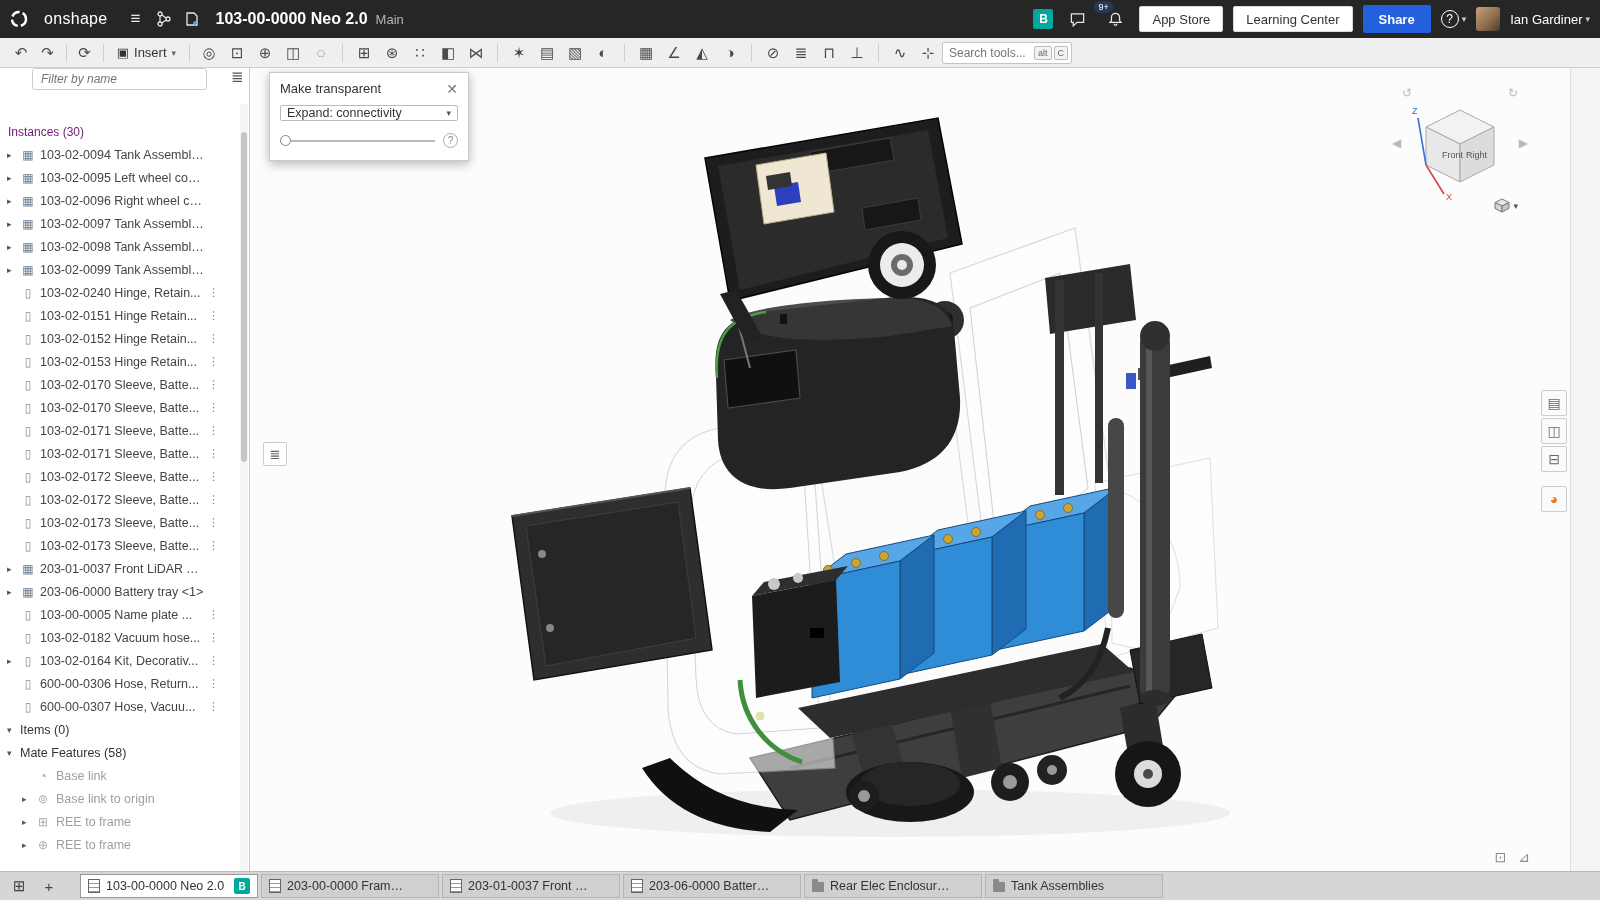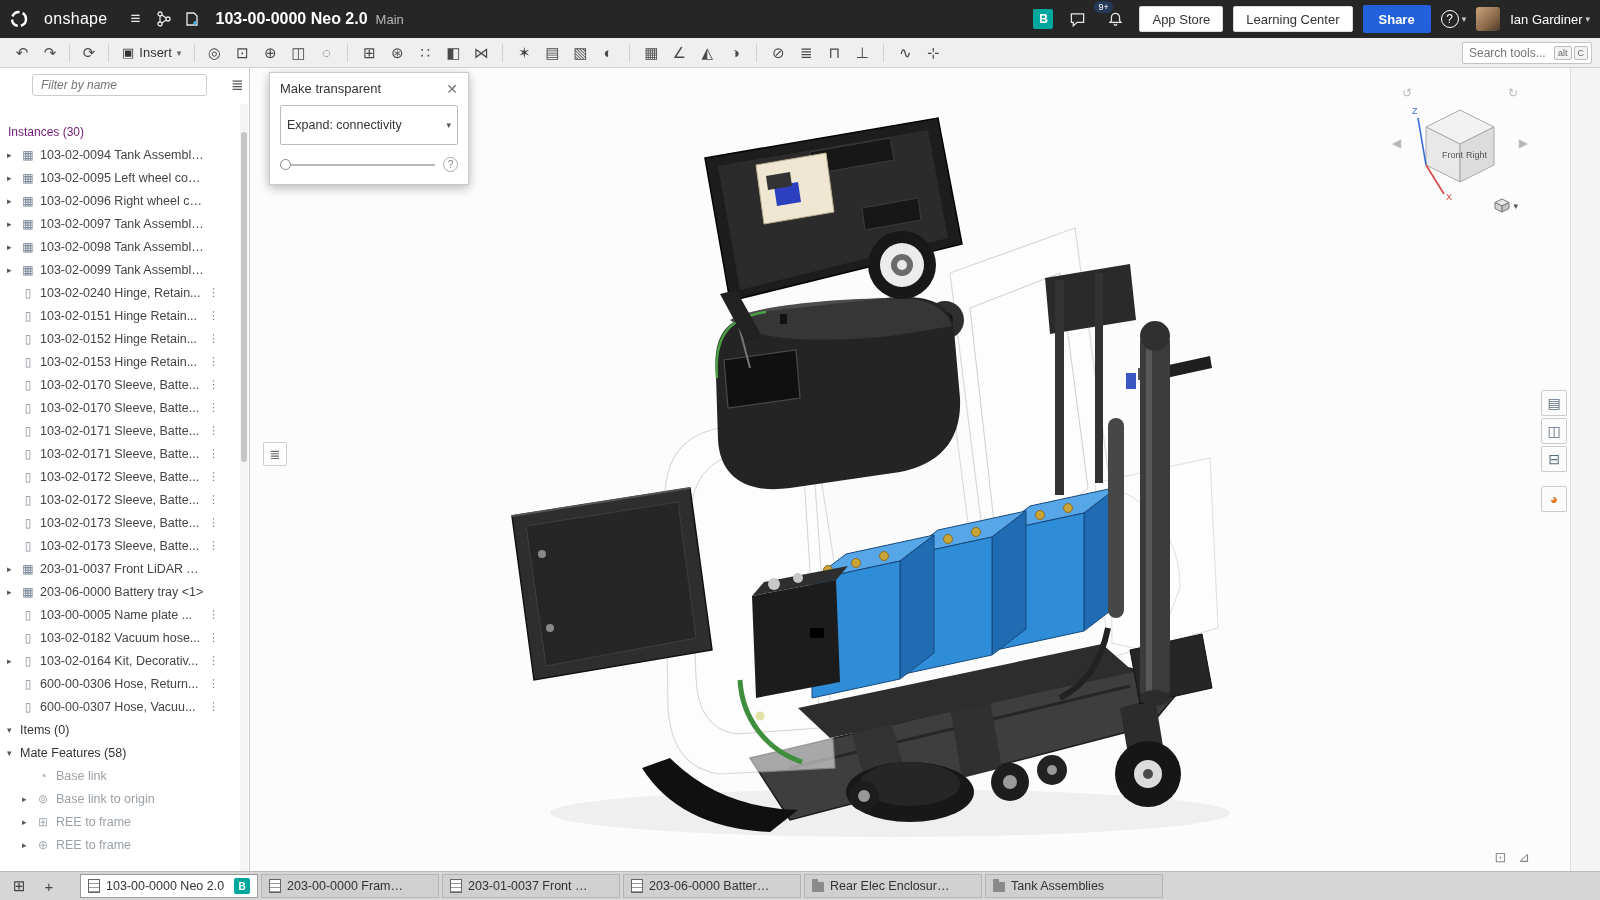--- a/index.html
+++ b/index.html
@@ -38,34 +38,34 @@
     border-bottom:1px solid #d0d0d0; display:flex; align-items:center; padding:0 8px; z-index:40; }
   .tb-btn { background:none; border:none; width:28px; height:26px; font-size:15px; color:#4a4a4a;
     cursor:pointer; display:flex; align-items:center; justify-content:center; }
   .tb-sep { width:1px; height:18px; background:#cfcfcf; margin:0 5px; }
   .insert-btn { display:flex; align-items:center; gap:5px; background:none; border:none; height:26px;
     padding:0 8px; font-size:13px; color:#333; cursor:pointer; }
   .tb-icons { display:flex; align-items:center; }
   .tb-icons .sep-before { margin-left:15px; position:relative; }
   .tb-icons .sep-before::before { content:""; position:absolute; left:-8px; top:4px; bottom:4px;
     width:1px; background:#cfcfcf; }
-  .search-tools { margin-left:auto; position:relative; }
+  .search-tools { margin-left:auto; margin-right:520px; position:relative; }
   .search-tools input { width:130px; height:22px; border:1px solid #c5c5c5; border-radius:2px;
     padding:0 42px 0 6px; font-size:12px; color:#555; background:#fff; font-family:inherit; }
   .kbd-chips { position:absolute; right:4px; top:4px; display:flex; gap:2px; }
   .kbd { border:1px solid #bbb; border-radius:2px; background:#f4f4f4; font-size:9px; color:#666;
     padding:0 3px; line-height:12px; }
 
   
   .main { position:absolute; top:68px; bottom:29px; left:0; right:0; display:flex; }
 
   
   .left-panel { width:250px; background:#fff; border-right:1px solid #c9c9c9; position:relative;
     overflow:hidden; flex:none; }
-  .filter-row { height:34px; display:flex; align-items:center; padding:0 8px; gap:24px; }
+  .filter-row { height:34px; display:flex; align-items:flex-start; padding:0 8px; gap:24px; }
   .funnel-icon { width:13px; height:12px; background:#777;
     clip-path:polygon(0 0,100% 0,62% 45%,62% 100%,38% 100%,38% 45%); }
   .filter-row input { flex:1; height:22px; border:1px solid #ccc; border-radius:3px; padding:0 8px;
     font-size:12px; font-style:italic; color:#777; font-family:inherit; }
   .list-opts { background:none; border:none; font-size:15px; color:#555; cursor:pointer; }
   .section-label { font-size:12px; color:#701a75; padding:3px 8px 4px;margin-top:20px; }
   .tree-row { height:23px; display:flex; align-items:center; padding-left:7px; font-size:12.5px;
     color:#444; cursor:default; white-space:nowrap; }
   .twisty { width:13px; font-size:9px; color:#555; flex:none; }
   .node-icon { width:16px; flex:none; font-size:12px; text-align:center; margin-right:4px; }
@@ -87,21 +87,21 @@
   
   .viewport { flex:1; position:relative; background:#fcfcfc; overflow:hidden; }
   .cad-svg { position:absolute; inset:0; width:100%; height:100%; }
 
   
   .mt-dialog { position:absolute; left:19px; top:4px; width:200px; background:#fff;
     border:1px solid #c9c9c9; box-shadow:0 3px 10px rgba(0,0,0,.28); z-index:30; padding:8px 10px 12px; }
   .mt-title-row { display:flex; align-items:flex-start; }
   .mt-title { font-size:13px; color:#333; }
   .mt-close { margin-left:auto; background:none; border:none; font-size:14px; color:#777; cursor:pointer; }
-  .mt-select { margin-top:8px; border:1px solid #bbb; border-radius:2px; height:40px; display:flex;
+  .mt-select { margin-top:8px; border:1px solid #bbb; border-radius:2px; height:16px; display:flex;
     align-items:center; padding:0 6px; font-size:12.5px; color:#333; cursor:pointer; }
   .mt-select .caret { margin-left:auto; color:#555; }
   .mt-slider-row { margin-top:12px; display:flex; align-items:center; gap:8px; }
   .mt-track { flex:1; height:2px; background:#b9b9b9; position:relative; }
   .mt-handle { position:absolute; left:0; top:-5px; width:11px; height:11px; border-radius:50%;
     background:#fff; border:1.5px solid #888; }
   .mt-help { width:15px; height:15px; border:1px solid #aaa; border-radius:50%; color:#888;
     font-size:10px; display:flex; align-items:center; justify-content:center; flex:none; }
 
   

